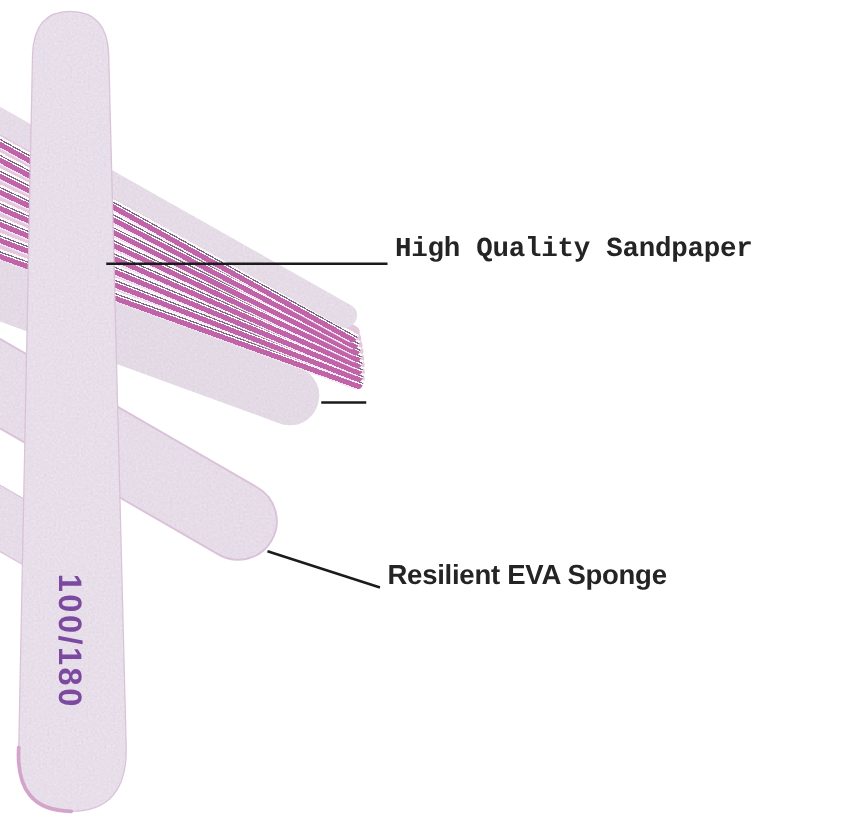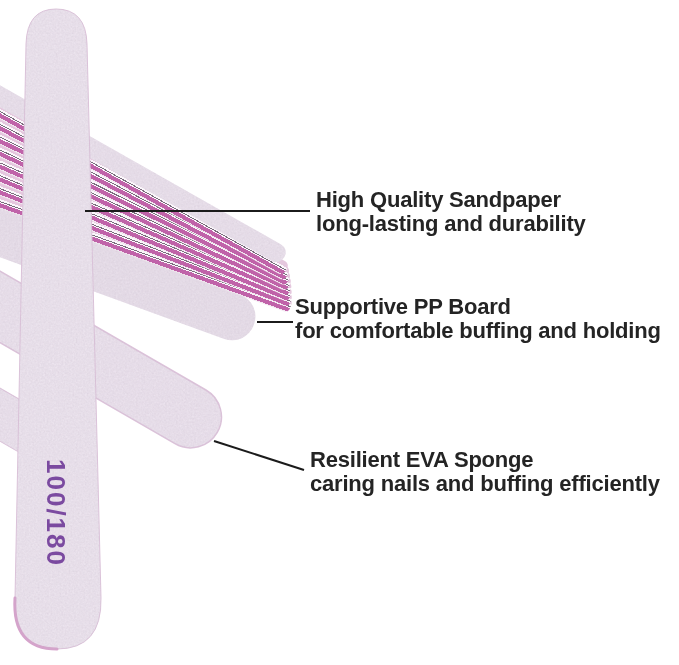--- a/index.html
+++ b/index.html
@@ -91,28 +91,22 @@
 
     <rect x="0" y="0" width="679" height="665" filter="url(#grain)" opacity="0.5" clip-path="url(#speckleClip)"></rect>
 
     <line x1="85" y1="211" x2="310" y2="211" stroke-width="2" stroke="#1b1b1b"></line>
     <line x1="257" y1="322" x2="293" y2="322" stroke-width="2" stroke="#1b1b1b"></line>
     <line x1="214" y1="441" x2="304" y2="470" stroke-width="2" stroke="#1b1b1b"></line>
   </svg>
 
   <div class="grit-label" style="color: rgb(123, 74, 160);">100/180</div>
 
-  <div class="annotation" id="annotation-1" style="color: rgb(36, 36, 36);">
+  <div class="annotation" id="annotation-1" style="color: rgb(36, 36, 36); font-family: Liberation Mono, monospace;">
     <div>High Quality Sandpaper</div>
-    <div>long-lasting and durability</div>
   </div>
 
-  <div class="annotation" id="annotation-2" style="color: rgb(36, 36, 36);">
-    <div>Supportive PP Board</div>
-    <div>for comfortable buffing and holding</div>
-  </div>
 
   <div class="annotation" id="annotation-3" style="color: rgb(36, 36, 36);">
     <div>Resilient EVA Sponge</div>
-    <div>caring nails and buffing efficiently</div>
   </div>
 
 </div>
 
 </body></html>

